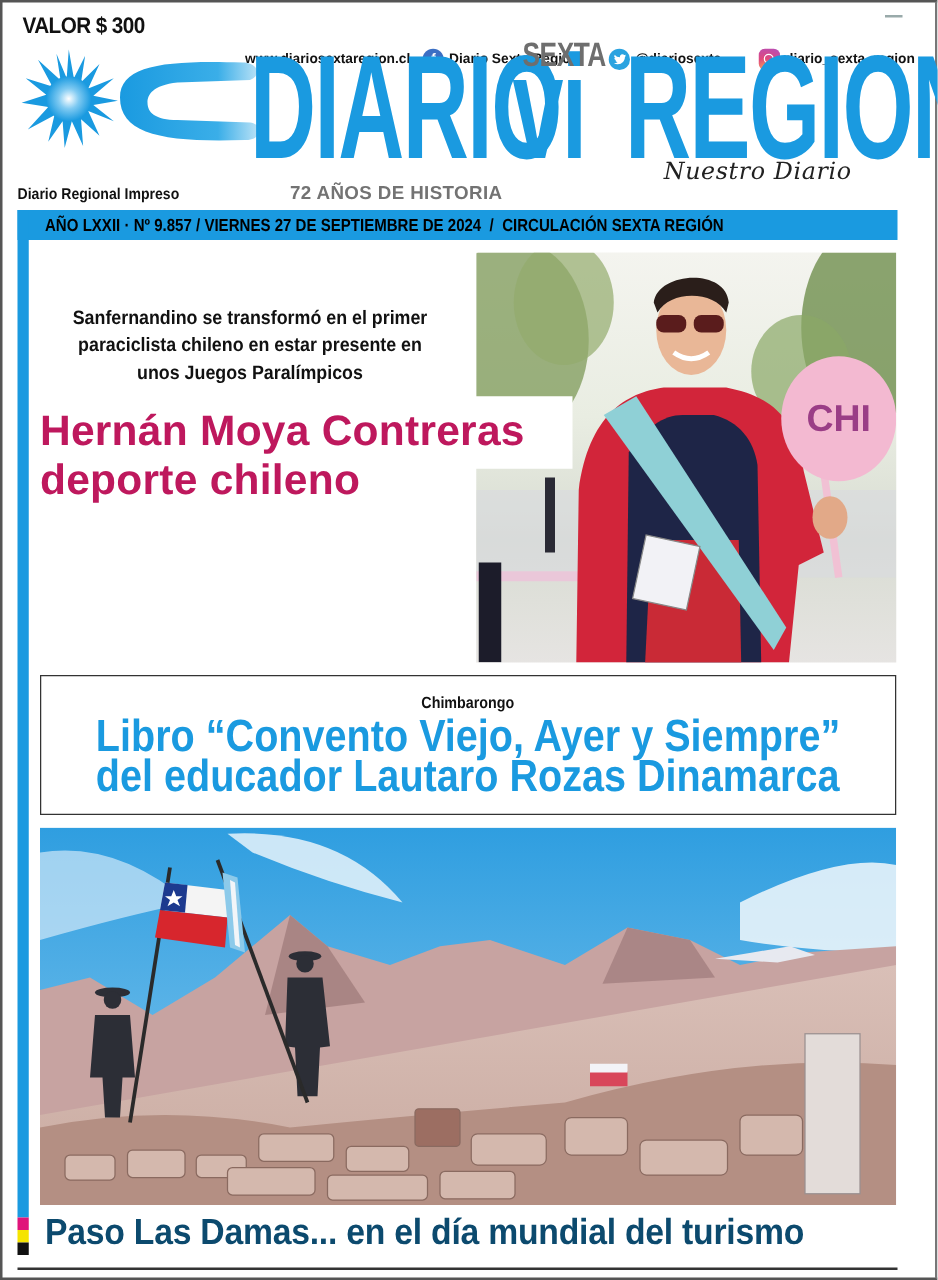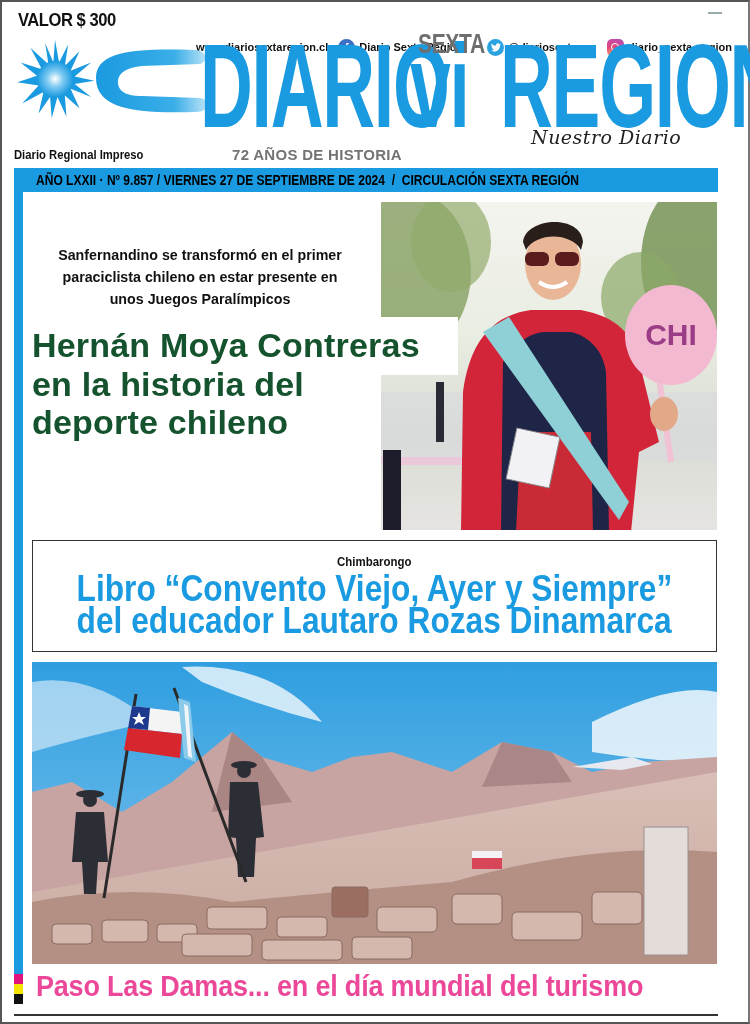--- a/index.html
+++ b/index.html
@@ -102,21 +102,21 @@
   .lead-photo {
     position: absolute; left: 381px; top: 202px; width: 336px; height: 328px; overflow: hidden;
     background: linear-gradient(180deg, #f4f4ef 0%, #e9ede2 40%, #d8dcd2 70%, #e6e4e2 100%);
     text-align: center;
   }
   .lead-headline-box {
     position: absolute; left: 24px; top: 317px; width: 434px; height: 58px; background: #fff;
   }
   .lead-headline {
     position: absolute; left: 32px; top: 326px; width: 440px;
-    font-weight: 700; font-size: 34px; line-height: 38.5px; color: #14532d; letter-spacing: 0.2px;
+    font-weight: 700; font-size: 34px; line-height: 38.5px; color: #be185d; letter-spacing: 0.2px;
   }
 
   
   .story2 {
     position: absolute; left: 32px; top: 540px; width: 685px; height: 112px;
     border: 1.2px solid #333; background: #fff; text-align: center;
   }
   .story2-kicker {
     margin-top: 13px; font-weight: 700; font-size: 13px; color: #111;
   }
@@ -125,21 +125,21 @@
     margin-top: 4px; font-weight: 700; font-size: 36px; line-height: 32px; color: #1a9ae0;
   }
   .story2-title span { display: inline-block; transform: scaleX(0.88); }
 
   
   .land-photo {
     position: absolute; left: 32px; top: 662px; width: 685px; height: 302px; overflow: hidden;
   }
   .story3-title {
     position: absolute; left: 36px; top: 968px; width: 680px;
-    font-weight: 700; font-size: 29px; line-height: 36px; color: #ec4899; letter-spacing: -0.2px;
+    font-weight: 700; font-size: 29px; line-height: 36px; color: #0c4a6e; letter-spacing: -0.2px;
   }
   .story3-title span { display: inline-block; transform: scaleX(0.93); transform-origin: left; }
   .bottom-rule {
     position: absolute; left: 14px; top: 1014px; width: 704px; height: 1.5px; background: #333;
   }
   .corner-tick { position: absolute; left: 708px; top: 12px; width: 14px; height: 1.5px; background: #9aa; }
 </style>
 </head>
 <body>
 
@@ -248,21 +248,20 @@
     <ellipse cx="290" cy="133" rx="46" ry="50" fill="#f3b9d1"></ellipse>
     <text x="290" y="143" text-anchor="middle" font-family="Liberation Sans, sans-serif" font-weight="700" font-size="30" fill="#9a3d86">CHI</text>
 
     <ellipse cx="283" cy="212" rx="14" ry="17" fill="#e2a988"></ellipse>
   </svg>
 </div>
 
 <div class="lead-headline-box"></div>
 <h1 class="lead-headline">
   <div>Hernán Moya Contreras</div>
-  <div>en la historia del</div>
   <div>deporte chileno</div>
 </h1>
 
 <div class="story2">
   <div class="story2-kicker"><span>Chimbarongo</span></div>
   <div class="story2-title">
     <div><span>Libro “Convento Viejo, Ayer y Siempre”</span></div>
     <div><span>del educador Lautaro Rozas Dinamarca</span></div>
   </div>
 </div>

